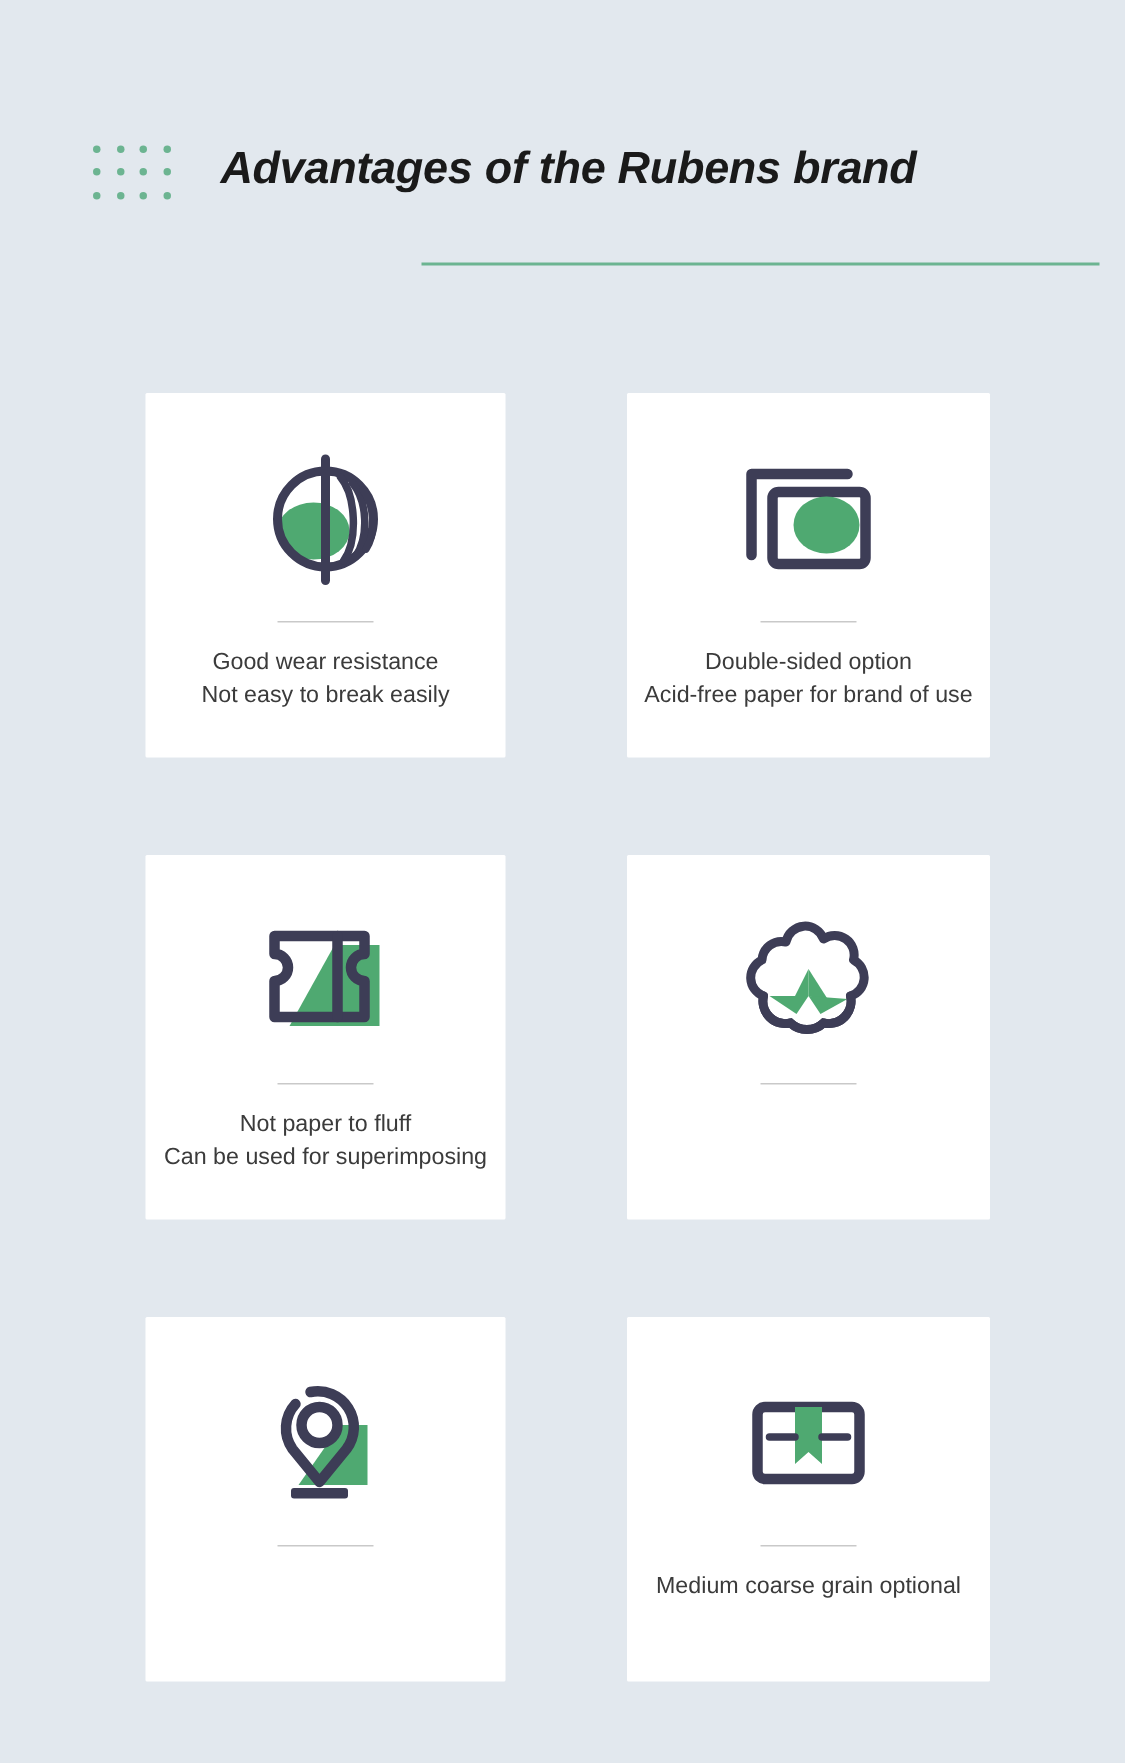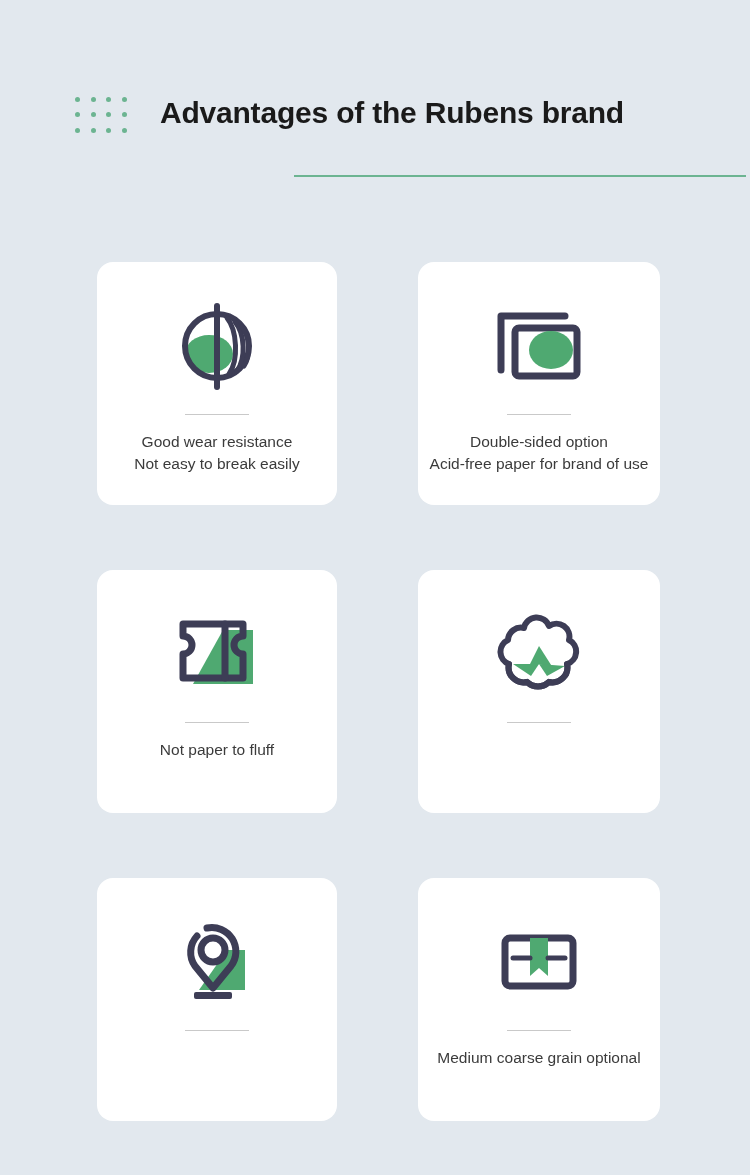--- a/index.html
+++ b/index.html
@@ -12,23 +12,24 @@
     background: #e2e8ee;
     font-family: "Liberation Sans", sans-serif;
     overflow: hidden;
     position: relative;
   }
 
   
   .header {
     position: absolute;
     top: 0;
-    left: 18px;
+    left: 5px;
     width: 628px;
     height: 230px;
+    font-style: italic;
   }
   .dot-grid {
     position: absolute;
     left: 52px;
     top: 92px;
     width: 62px;
     height: 46px;
     display: grid;
     grid-template-columns: repeat(4, 1fr);
     grid-template-rows: repeat(3, 1fr);
@@ -71,21 +72,21 @@
     top: 262px;
     width: 563px;
     display: grid;
     grid-template-columns: 240px 242px;
     grid-template-rows: repeat(3, 243px);
     column-gap: 81px;
     row-gap: 65px;
   }
   .card {
     background: #ffffff;
-    border-radius: 16px;
+    border-radius: 1px;
     position: relative;
     display: flex;
     flex-direction: column;
     align-items: center;
   }
   .card-icon {
     margin-top: 36px;
     height: 96px;
     display: flex;
     align-items: center;
@@ -195,20 +196,21 @@
     <div class="card-icon">
       <svg width="104" height="96" viewBox="0 0 104 96">
         <path d="M28 78 L88 78 L88 24 L58 24 Z" fill="#4fa971"></path>
         <path d="M18 18 L78 18 L78 30 A9 9 0 0 0 78 48 L78 72 L18 72 L18 48 A9 9 0 0 0 18 30 Z" fill="none" stroke="#3d3d56" stroke-width="7" stroke-linejoin="round"></path>
         <line x1="60" y1="18" x2="60" y2="72" stroke="#3d3d56" stroke-width="7" stroke-linecap="round"></line>
       </svg>
     </div>
     <div class="card-divider"></div>
     <div class="card-text">
       <span>Not paper to fluff</span>
+      <span class="line2">Can be used for superimposing</span>
     </div>
   </div>
 
   <div class="card">
     <div class="card-icon">
       <svg width="96" height="96" viewBox="0 0 96 96">
         <path d="M33 22 A13 13 0 0 1 58 20 A13 13 0 0 1 78 34 A13 13 0 0 1 76 58
                  A15 15 0 0 1 58 76 A16 16 0 0 1 36 76 A15 15 0 0 1 18 58
                  A13 13 0 0 1 17 34 A13 13 0 0 1 33 22 Z" fill="#ffffff" stroke="#3d3d56" stroke-width="6" stroke-linejoin="round"></path>
         <path d="M48 40 L62 62 L48 58 Z" fill="#4fa971"></path>

